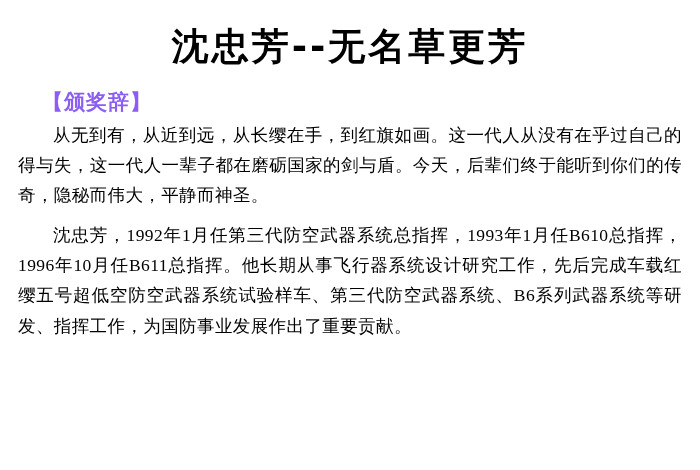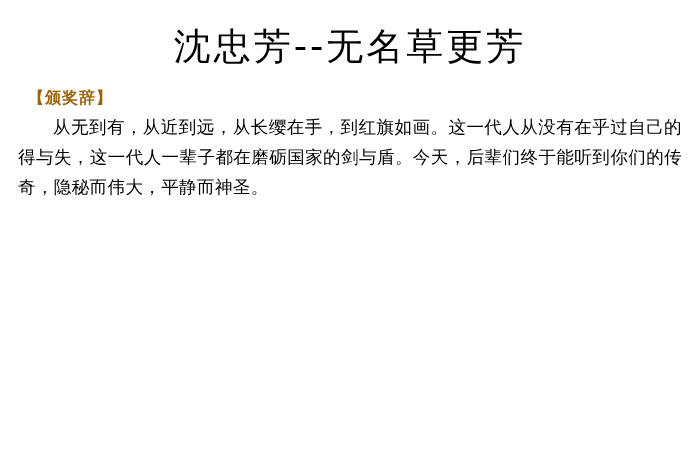--- a/index.html
+++ b/index.html
@@ -17,42 +17,42 @@
   .page {
     position: relative;
     width: 700px;
     height: 470px;
     box-sizing: border-box;
     padding: 0 18px;
   }
   .doc-title {
     text-align: center;
     font-family: "DejaVu Sans", "Liberation Sans", sans-serif;
-    font-weight: normal;
+    font-weight: bold;
     font-size: 37px;
     letter-spacing: 3px;
     margin: 22px 0 10px 0;
     color: #000;
     white-space: nowrap;
   }
   .section {
     margin-top: 4px;
   }
   .section-head {
     display: inline-block;
-    color: #a16207;
+    color: #8b5cf6;
     font-family: "DejaVu Sans", "Liberation Sans", sans-serif;
     font-weight: bold;
-    font-size: 16px;
+    font-size: 21px;
     letter-spacing: 1px;
-    margin: 6px 0 2px 10px;
+    margin: 6px 0 2px 24px;
     white-space: nowrap;
   }
   .body-text {
-    font-family: Liberation Mono, monospace;
+    font-family: Liberation Serif, serif;
     font-size: 17.5px;
     line-height: 1.72;
     text-align: justify;
     text-justify: inter-ideograph;
     letter-spacing: 0.4px;
     margin: 2px 0 0 0;
     color: #000;
   }
   .indent {
     text-indent: 2em;
@@ -70,15 +70,16 @@
   <h1 class="doc-title">沈忠芳--无名草更芳</h1>
 
   <div class="section">
     <div class="section-head">【颁奖辞】</div>
     <p class="body-text indent">从无到有，从近到远，从长缨在手，到红旗如画。这一代人从没有在乎过自己的得与失，这一代人一辈子都在磨砺国家的剑与盾。今天，后辈们终于能听到你们的传奇，隐秘而伟大，平静而神圣。</p>
   </div>
 
   <div class="gap-sm"></div>
 
   <div class="section">
+    <p class="body-text indent">沈忠芳，1992年1月任第三代防空武器系统总指挥，1993年1月任B610总指挥，1996年10月任B611总指挥。他长期从事飞行器系统设计研究工作，先后完成车载红缨五号超低空防空武器系统试验样车、第三代防空武器系统、B6系列武器系统等研发、指挥工作，为国防事业发展作出了重要贡献。</p>
   </div>
 
 </div>
 
 </body></html>

